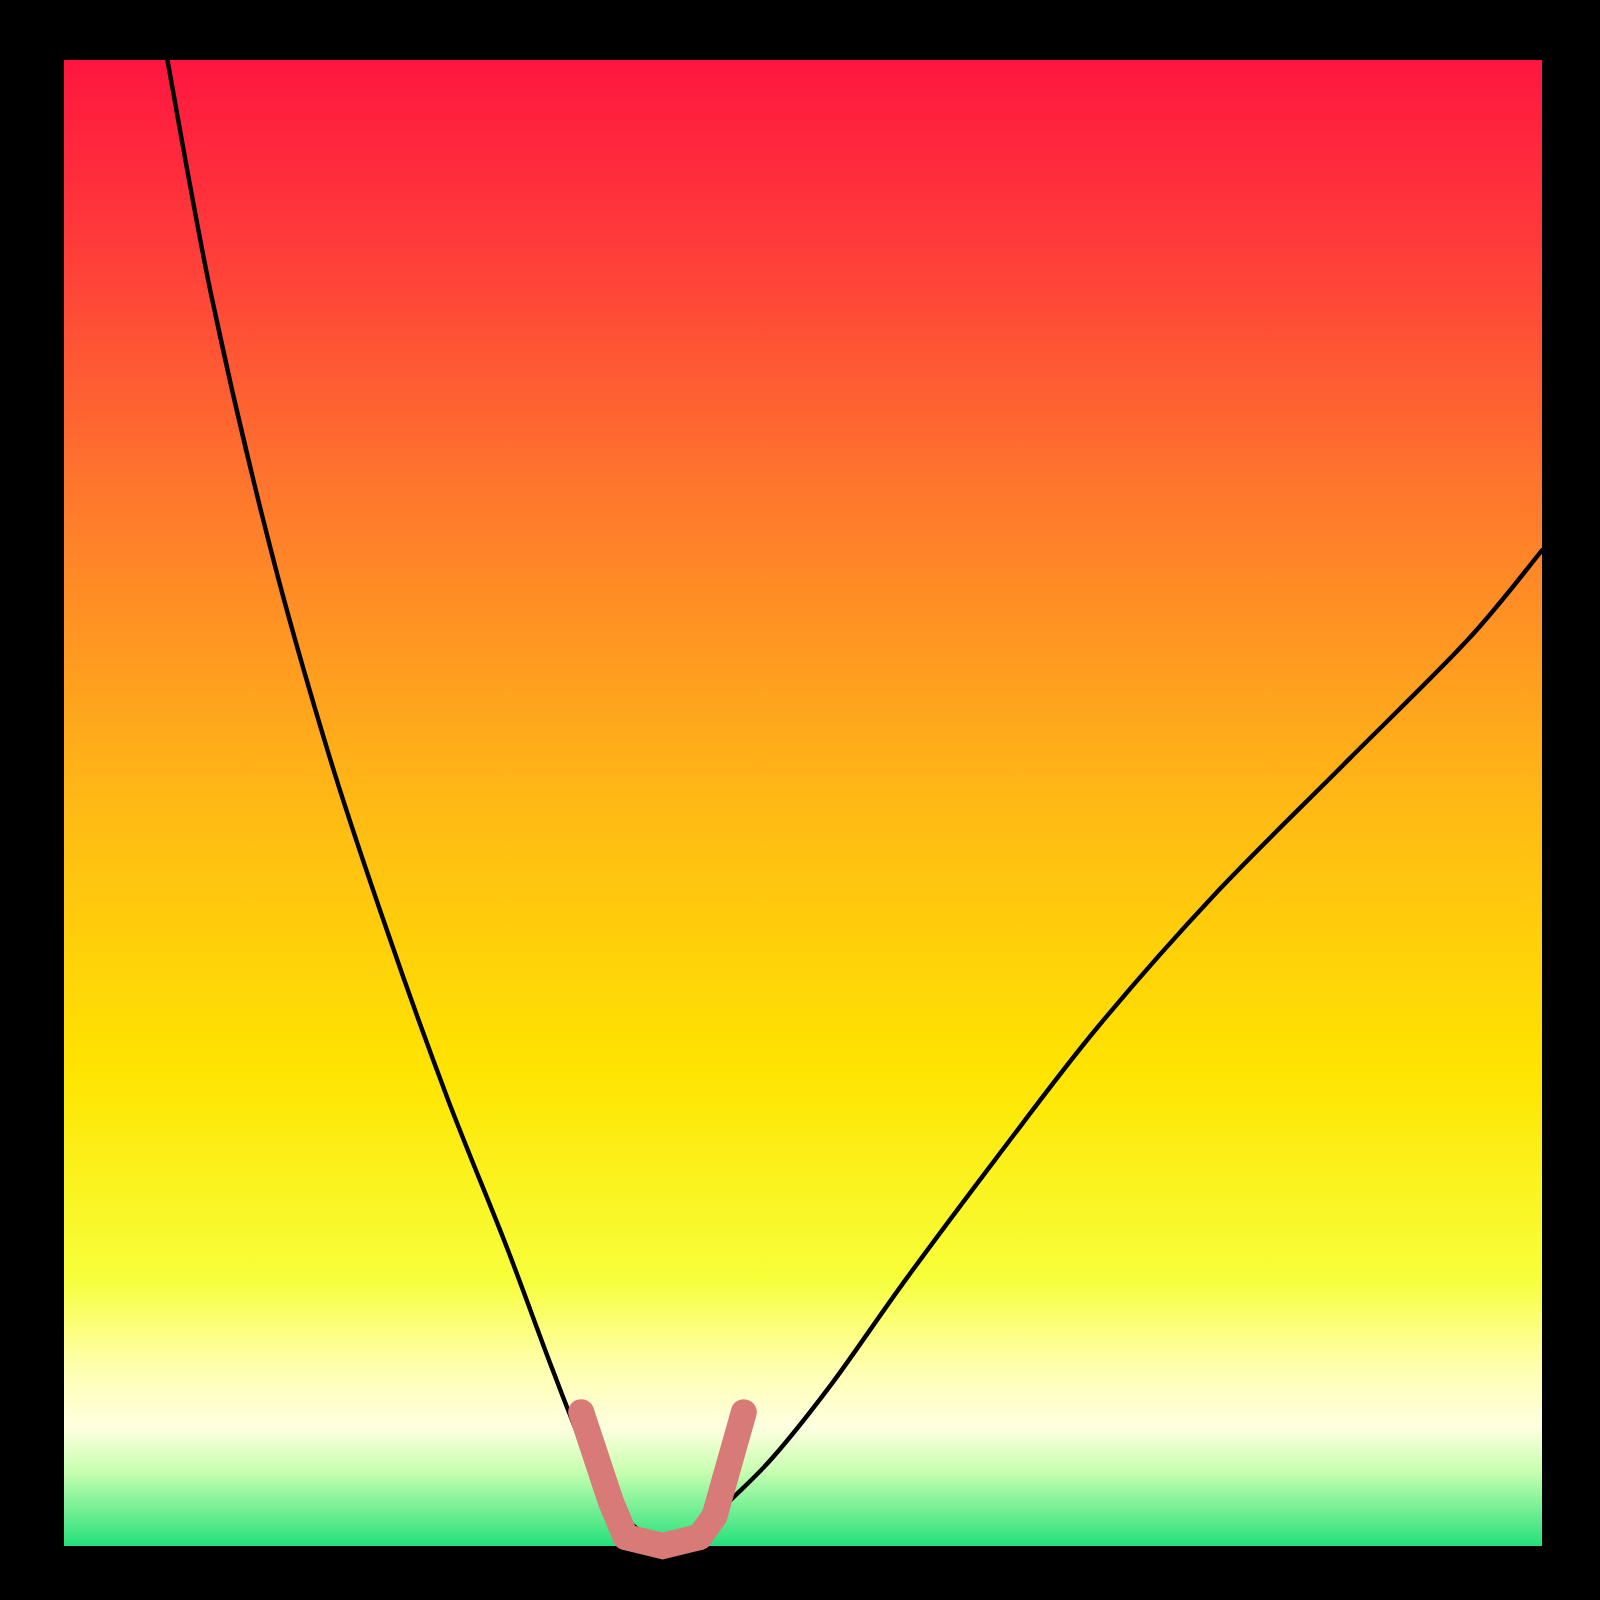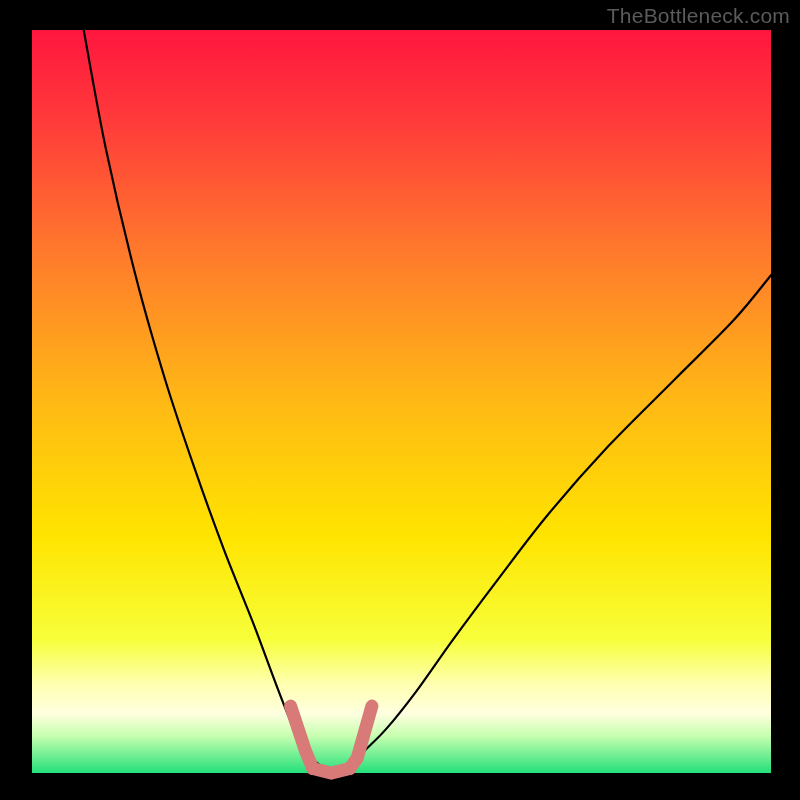--- a/index.html
+++ b/index.html
@@ -57,14 +57,13 @@
 
     <rect x="32" y="30" width="739" height="743" fill="url(#bg)"></rect>
 
     <path id="curve-path" fill="none" stroke="#000" stroke-width="2.2" stroke-linecap="round" d="M 83.7 30.0 C 87.4 49.8, 97.3 108.0, 105.9 148.9 C 114.5 189.7, 125.6 236.8, 135.5 275.2 C 145.3 313.6, 155.2 347.0, 165.0 379.2 C 174.9 411.4, 184.7 439.9, 194.6 468.4 C 204.4 496.9, 214.3 524.1, 224.1 550.1 C 234.0 576.1, 245.1 602.1, 253.7 624.4 C 262.3 646.7, 269.7 667.7, 275.9 683.8 C 282.0 699.9, 285.7 709.8, 290.6 721.0 C 295.6 732.1, 300.5 743.3, 305.4 750.7 C 310.4 758.1, 315.3 761.9, 320.2 765.6 C 325.1 769.3, 330.1 773.0, 335.0 773.0 C 339.9 773.0, 344.8 769.3, 349.8 765.6 C 354.7 761.9, 358.4 756.9, 364.6 750.7 C 370.7 744.5, 378.1 738.3, 386.7 728.4 C 395.3 718.5, 405.2 706.1, 416.3 691.3 C 427.4 676.4, 439.7 657.8, 453.2 639.3 C 466.8 620.7, 481.6 600.9, 497.6 579.8 C 513.6 558.8, 530.8 535.2, 549.3 513.0 C 567.8 490.7, 587.5 468.4, 608.4 446.1 C 629.4 423.8, 654.0 400.3, 674.9 379.2 C 695.9 358.2, 718.0 337.1, 734.0 319.8 C 750.1 302.4, 764.8 282.6, 771.0 275.2"></path>
 
     <path id="opt-left" fill="none" stroke="#d87a78" stroke-width="13" stroke-linecap="round" d="M 290.6 706.1 L 305.4 750.7 L 312.8 768.5"></path>
     <path id="opt-floor" fill="none" stroke="#d87a78" stroke-width="13" stroke-linecap="round" d="M 312.8 768.5 L 331.3 773.0 L 349.8 768.5"></path>
     <path id="opt-right" fill="none" stroke="#d87a78" stroke-width="13" stroke-linecap="round" d="M 349.8 768.5 L 357.2 758.1 L 371.9 706.1"></path>
   </svg>
 
-  <div class="watermark">TheBottleneck.com</div>
 </div>
 
 </body></html>

